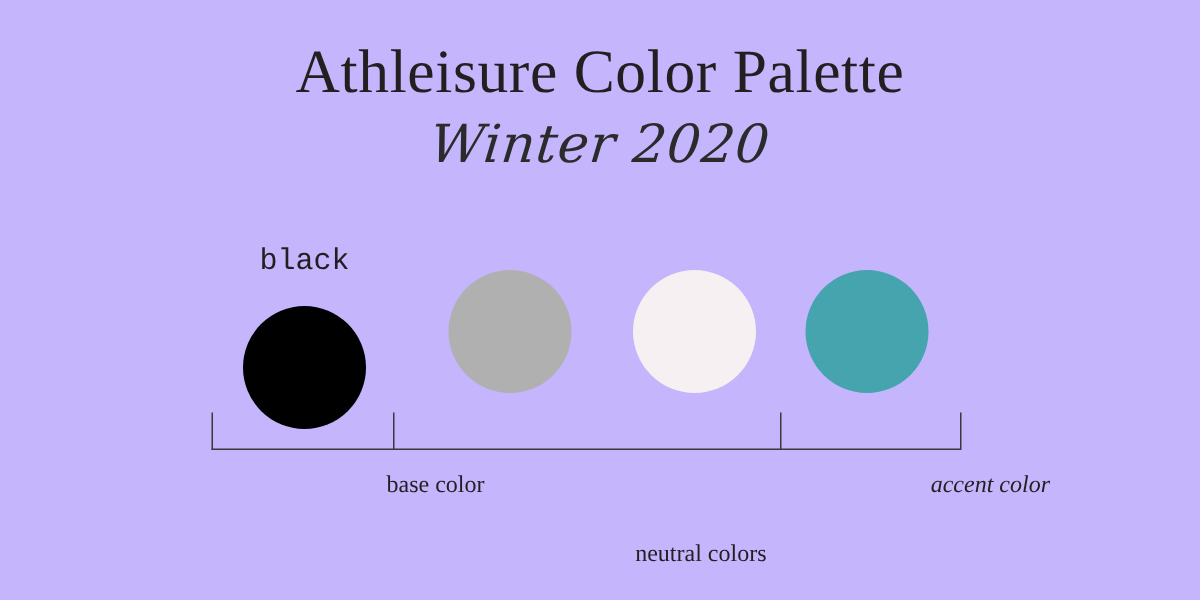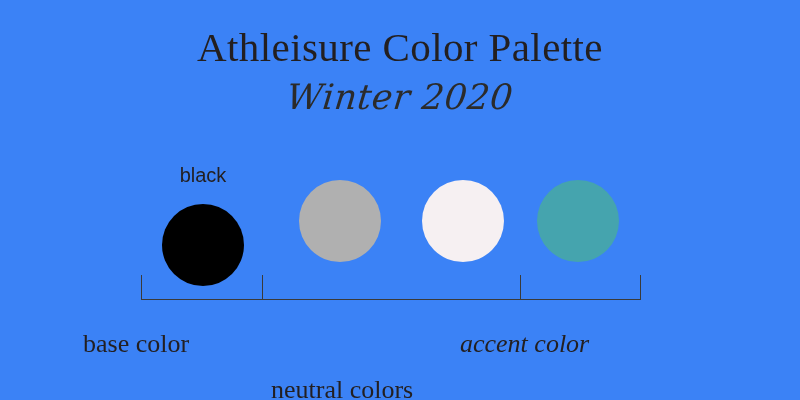--- a/index.html
+++ b/index.html
@@ -8,21 +8,21 @@
     padding: 0;
     background: #ffffff;
   }
   body {
     font-family: "Liberation Serif", "DejaVu Serif", serif;
   }
   #canvas {
     position: relative;
     width: 800px;
     height: 400px;
-    background: #3b82f6;
+    background: #c4b5fd;
     overflow: hidden;
   }
 
   
   .title {
     position: absolute;
     left: 0;
     top: 22px;
     width: 800px;
     text-align: center;
@@ -54,21 +54,21 @@
   
   .swatch {
     position: absolute;
     top: 163px;
     width: 140px;
     margin-left: -70px;
   }
   .swatch-label {
     width: 140px;
     text-align: center;
-    font-family: Liberation Sans, sans-serif;
+    font-family: Liberation Mono, monospace;
     font-size: 20px;
     line-height: 24px;
     color: #231f20;
     white-space: nowrap;
   }
   .swatch-dot {
     width: 82px;
     height: 82px;
     border-radius: 50%;
     margin: 17px auto 0 auto;
@@ -94,26 +94,26 @@
     position: absolute;
     bottom: 0;
     width: 1px;
     height: 25px;
     background: #3a3a3a;
   }
 
   
   .category {
     position: absolute;
-    top: 332px;
+    top: 312px;
     width: 240px;
     margin-left: -120px;
-    text-align: left;
+    text-align: right;
     font-family: "Liberation Serif", "DejaVu Serif", serif;
-    font-size: 26px;
+    font-size: 16px;
     line-height: 24px;
     color: #231f20;
     white-space: nowrap;
   }
 </style>
 </head>
 <body>
 
 <div id="canvas">
 

